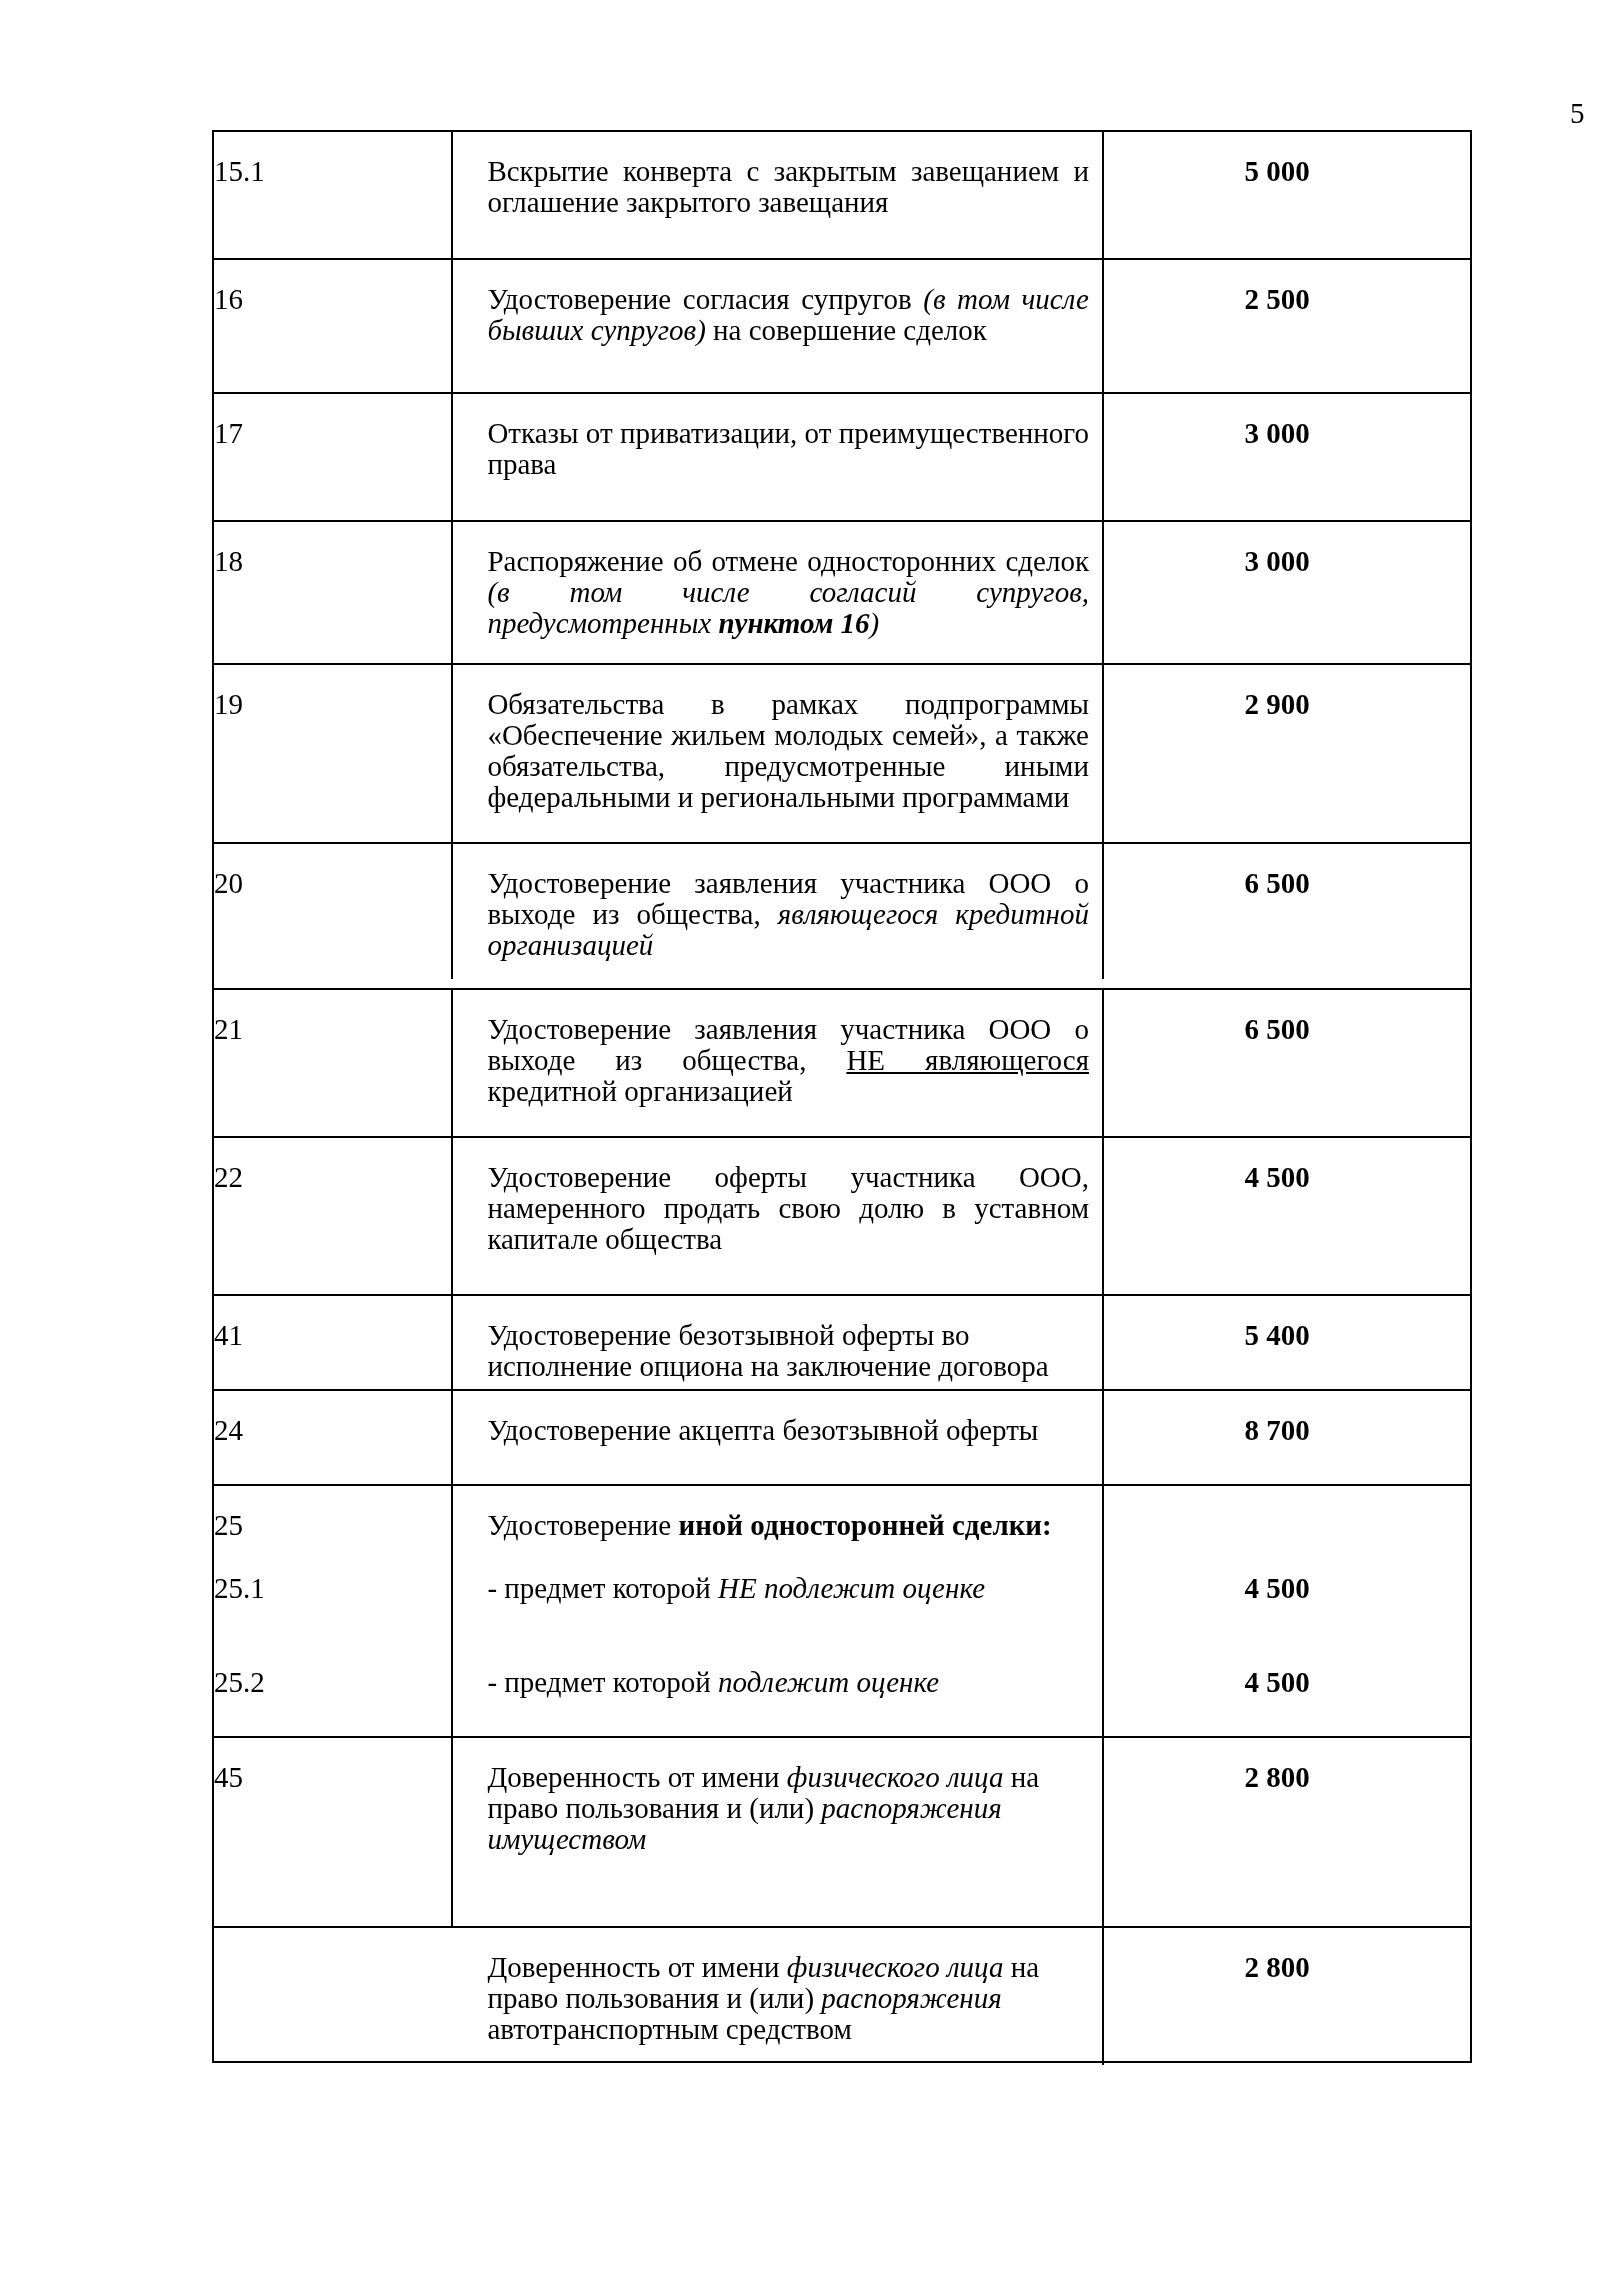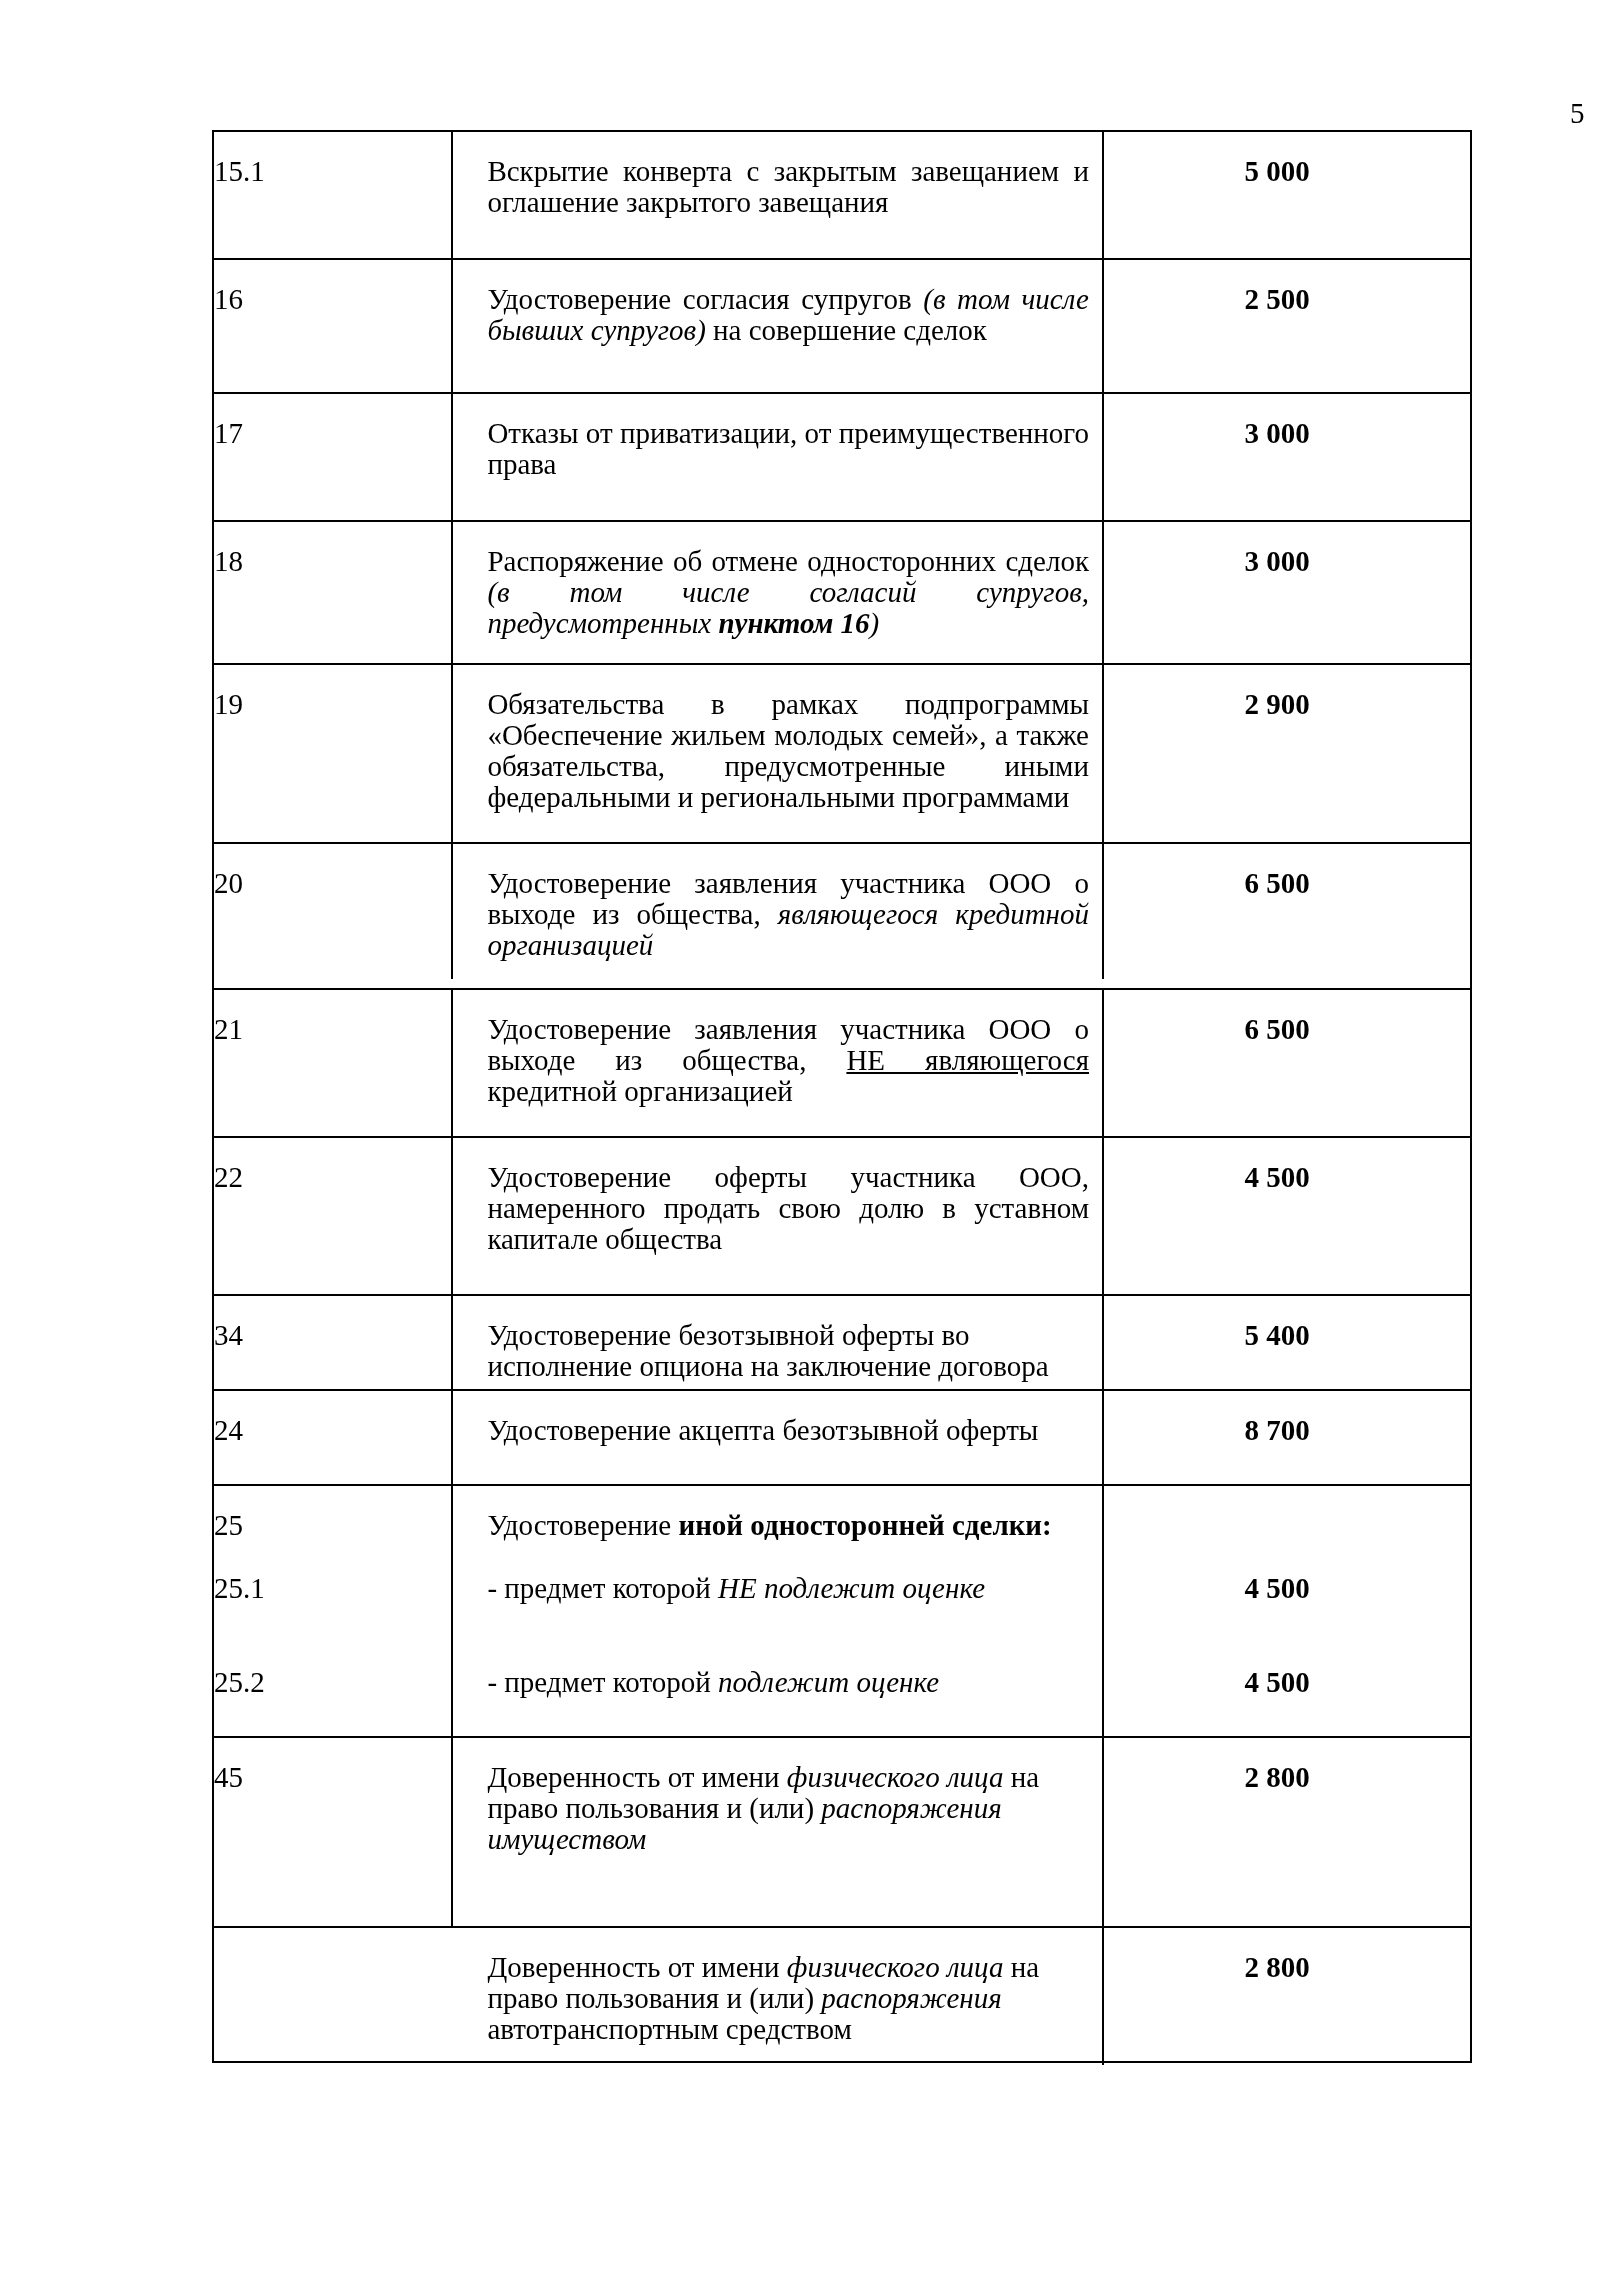--- a/index.html
+++ b/index.html
@@ -110,21 +110,21 @@
       </div>
       <div class="cell c-desc">
         <div class="txt" style="top: 23.6px;"><span>Удостоверение оферты участника ООО, намеренного продать свою долю в уставном капитале общества</span></div>
       </div>
       <div class="cell c-price">
         <div class="txt" style="top: 23.6px;">4 500</div>
       </div>
     </div>
     <div class="row" style="top: 1162px; height: 95px;">
       <div class="cell c-num">
-        <div class="txt" style="top: 23.6px;">34</div>
+        <div class="txt" style="top: 23.6px;">41</div>
       </div>
       <div class="cell c-desc">
         <div class="txt left" style="top: 23.6px;"><span>Удостоверение безотзывной оферты во исполнение опциона на заключение договора</span></div>
       </div>
       <div class="cell c-price">
         <div class="txt" style="top: 23.6px;">5 400</div>
       </div>
     </div>
     <div class="row" style="top: 1257px; height: 95px;">
       <div class="cell c-num">

